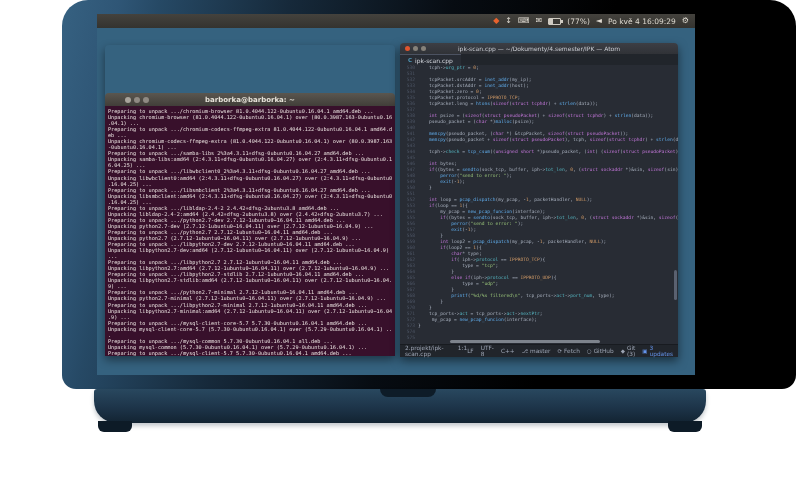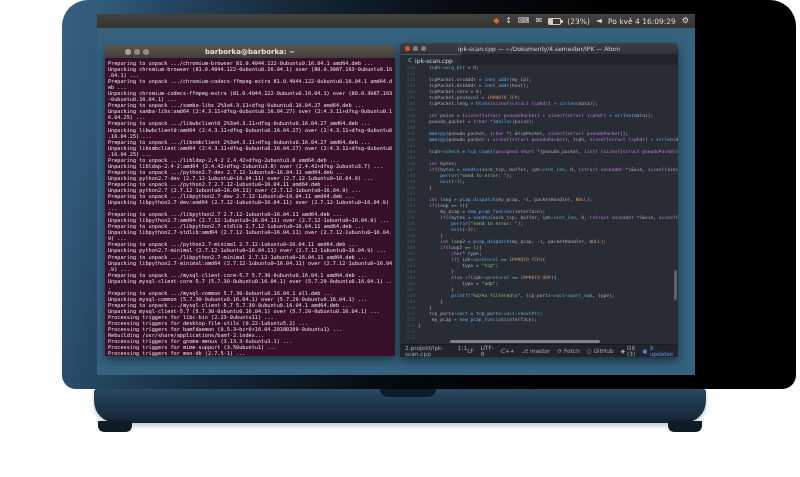--- a/index.html
+++ b/index.html
@@ -28,21 +28,21 @@
   .batt{display:inline-block;width:11px;height:5px;border:1px solid #cfcbc2;border-radius:1px;position:relative;}
   .batt:after{content:"";position:absolute;right:-3px;top:1px;width:2px;height:3px;background:#cfcbc2;}
   .batt i{position:absolute;left:0;top:0;height:100%;width:34%;background:#cfcbc2;}
   
   .circ{width:6px;height:6px;border-radius:50%;display:inline-block;margin-right:3px;}
   
   #terminal{position:absolute;left:8px;top:31px;width:290px;height:311px;border-radius:4px 4px 0 0;
             box-shadow:0 4px 10px rgba(0,0,0,.45);display:flex;flex-direction:column;}
   #term-titlebar{height:13px;flex:0 0 13px;border-radius:4px 4px 0 0;
                  background:linear-gradient(#5a564f,#413e39);display:flex;align-items:center;
-                 padding:0 20px;position:relative;}
+                 padding:0 20px;position:relative;margin-top:48px;}
   #term-title{position:absolute;left:0;right:0;text-align:center;color:#e6e2d8;font-size:7px;font-weight:bold;}
   #term-body{flex:1;background:#38102b;color:#ece4e2;padding:2px 3px;overflow:hidden;
              font-family:"DejaVu Sans Mono",monospace;font-size:5.2px;line-height:6.05px;}
   .tl{white-space:pre;height:6.05px;overflow:hidden;}
   
   #atom{position:absolute;left:303px;top:29px;width:278px;height:314px;border-radius:4px 4px 0 0;
         box-shadow:0 4px 10px rgba(0,0,0,.5);display:flex;flex-direction:column;}
   #atom-titlebar{height:11px;flex:0 0 11px;border-radius:4px 4px 0 0;background:linear-gradient(#3c3e44,#303237);
                  display:flex;align-items:center;padding:0 5px;position:relative;}
   #atom-titlebar .circ{width:5px;height:5px;}
@@ -83,21 +83,21 @@
   <div id="screen">
 
     <div id="panel">
       <span class="g updater">◆</span>
       <span class="g">↕</span>
       <span class="g">⌨</span>
       <span class="g">✉</span>
       <span class="batt">
           <i></i>
         </span>
-      <span>(23%)</span>
+      <span>(77%)</span>
       <span class="g">◄</span>
       <span>Po kvě 4 16:09:29</span>
       <span class="g">⚙</span>
     </div>
 
     <div id="terminal">
       <div id="term-titlebar">
         <span class="circ" style="background:#a9a49c"></span>
         <span class="circ" style="background:#8f8a83"></span>
         <span class="circ" style="background:#8f8a83"></span>

